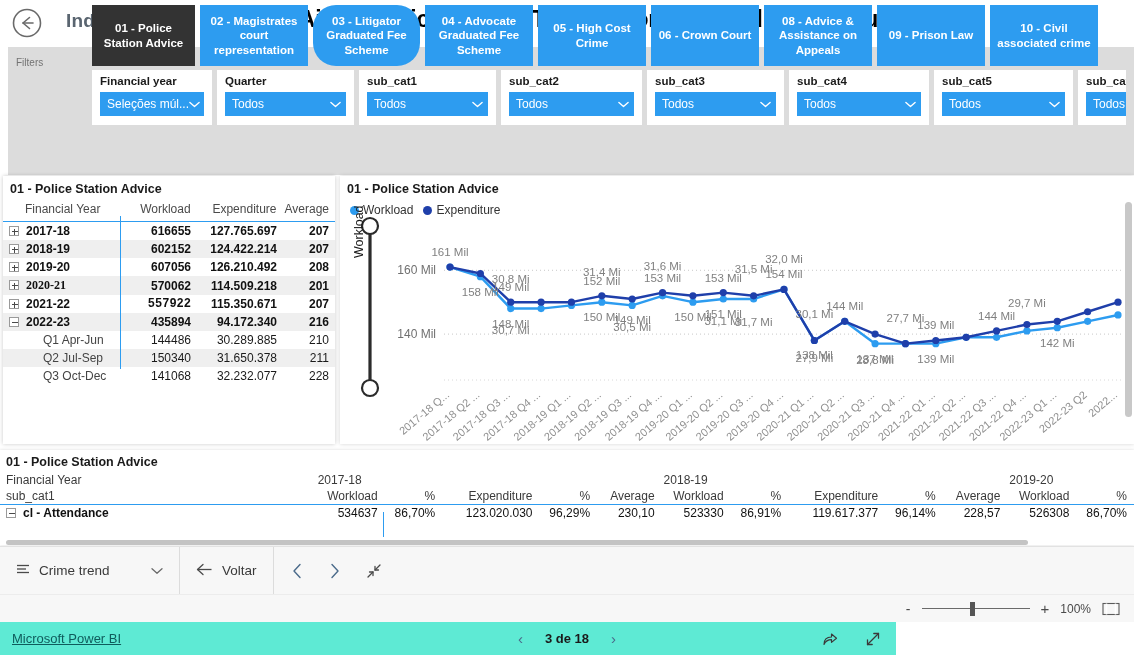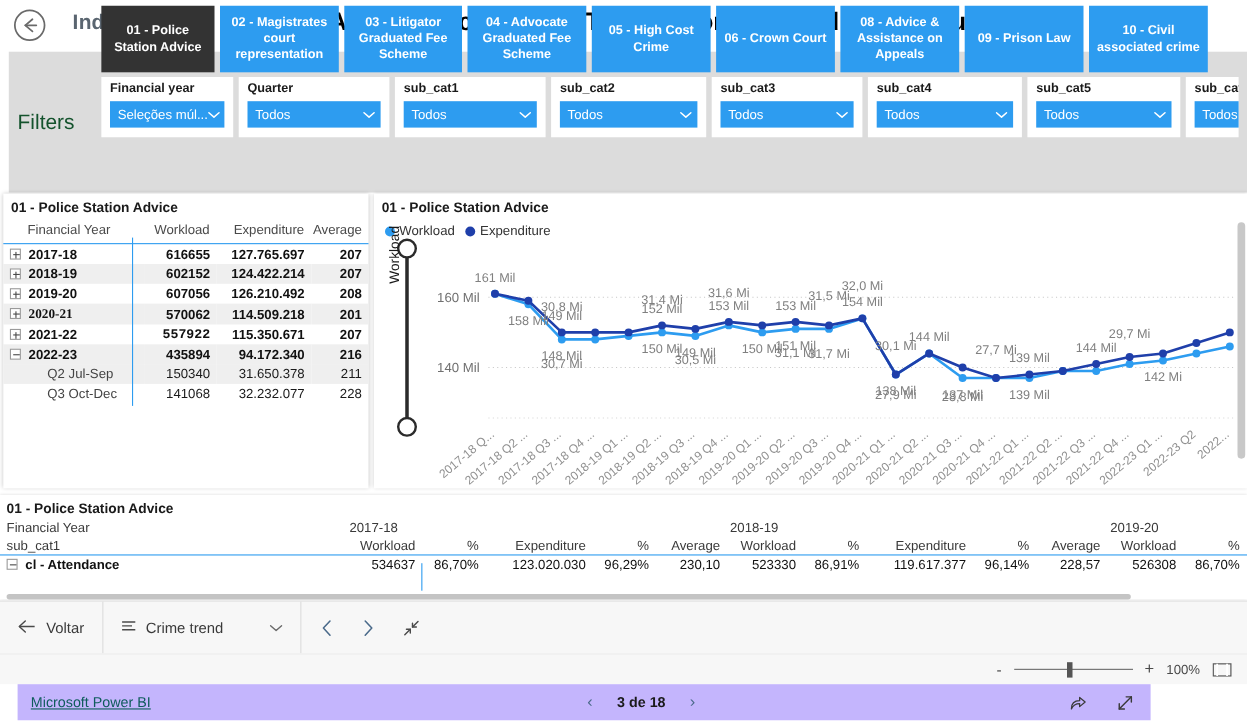--- a/index.html
+++ b/index.html
@@ -24,21 +24,21 @@
     letter-spacing:-0.2px;
   }
 
   
   .filter-panel {
     position:absolute; left:8px; top:47px; width:1126px; height:128px;
     background:#dcdcdc;
   }
   .filters-label {
     position:absolute; left:16px; top:57px;
-    font-size:19px; color:#14532d;margin-top:44px;
+    font-size:10px; color:#737373;
   }
   .tabstrip {
     position:absolute; left:92px; top:5px; width:1034px; height:61px;
     display:flex; gap:5px; overflow:hidden;
   }
   .tab {
     background:#2d9cf0; color:#fff; border:0;
     font-family:"Liberation Sans", sans-serif;
     font-size:11.5px; font-weight:bold; line-height:1.22;
     display:flex; align-items:center; justify-content:center;
@@ -160,22 +160,22 @@
     position:absolute; left:0; top:594px; width:1134px; height:28px;
     background:#f7f7f7; border-top:1px solid #ececec;
     display:flex; align-items:center; justify-content:flex-end; gap:11px;
     padding-right:14px; font-size:12px; color:#4a4a4a;
   }
   .zslider { width:108px; height:14px; position:relative; }
   .ztrack { position:absolute; left:0; top:6px; width:108px; height:1.5px; background:#6a6a6a; }
   .zthumb { position:absolute; left:48px; top:0; width:5px; height:14px; background:#555; }
 
   .footer {
-    position:absolute; left:16px; top:622px; width:1030px; height:33px;
-    background:#c4b5fd; display:flex; align-items:center;
+    position:absolute; left:0; top:622px; width:896px; height:33px;
+    background:#5eead4; display:flex; align-items:center;
   }
   .pbi-link {
     position:absolute; left:12px; font-size:13px; color:#0f5c5c;
     text-decoration:underline; cursor:pointer;
   }
   .pager {
     position:absolute; left:0; width:1134px; display:flex;
     align-items:center; justify-content:center; gap:22px;
     font-size:13px; color:#1a1a1a; font-weight:bold;
   }
@@ -202,21 +202,21 @@
   <div class="filter-panel"></div>
   <div class="filters-label">Filters</div>
 
   <div class="tabstrip" id="tabstrip">
       <div class="tab active" style="width: 103px;">
         <span>01 - Police Station Advice</span>
       </div>
       <div class="tab" style="width: 108px;">
         <span>02 - Magistrates court representation</span>
       </div>
-      <div class="tab" style="width: 107px;">
+      <div class="tab" style="width: 107px; border-radius: 23px;">
         <span>03 - Litigator Graduated Fee Scheme</span>
       </div>
       <div class="tab" style="width: 108px;">
         <span>04 - Advocate Graduated Fee Scheme</span>
       </div>
       <div class="tab" style="width: 108px;">
         <span>05 - High Cost Crime</span>
       </div>
       <div class="tab" style="width: 108px;">
         <span>06 - Crown Court</span>
@@ -346,20 +346,26 @@
             <td class="lbl" style="width: 128px;"><span class="expander plus"></span><span>2021-22</span></td>
             <td style="width: 66px; font-family: Liberation Mono, monospace;">557922</td>
             <td style="width: 86px;">115.350.671</td>
             <td style="width: 52px;">207</td>
           </tr>
           <tr class="yr alt">
             <td class="lbl" style="width: 128px;"><span class="expander"></span><span>2022-23</span></td>
             <td style="width: 66px;">435894</td>
             <td style="width: 86px;">94.172.340</td>
             <td style="width: 52px;">216</td>
+          </tr>
+          <tr class="">
+            <td class="lbl sub" style="width: 128px;"><span>Q1 Apr-Jun</span></td>
+            <td style="width: 66px;">144486</td>
+            <td style="width: 86px;">30.289.885</td>
+            <td style="width: 52px;">210</td>
           </tr>
           <tr class="alt">
             <td class="lbl sub" style="width: 128px;"><span>Q2 Jul-Sep</span></td>
             <td style="width: 66px;">150340</td>
             <td style="width: 86px;">31.650.378</td>
             <td style="width: 52px;">211</td>
           </tr>
           <tr class="">
             <td class="lbl sub" style="width: 128px;"><span>Q3 Oct-Dec</span></td>
             <td style="width: 66px;">141068</td>
@@ -549,45 +555,45 @@
               <td class="bm-val">86,70%</td>
             </tr>
           </tbody>
       </table>
     </div>
   </div>
   <div class="bm-vline"></div>
   <div class="hscroll"></div>
 
   <div class="toolbar">
-    <div class="tb-cell">
-      <span>
-        <svg width="17" height="13" viewBox="0 0 17 13">
-          <line x1="1.5" y1="6.5" x2="15.5" y2="6.5" stroke="#4a4a4a" stroke-width="1.3"></line>
-          <path d="M7 1.5 L1.5 6.5 L7 11.5" fill="none" stroke="#4a4a4a" stroke-width="1.3" stroke-linecap="round" stroke-linejoin="round"></path>
-        </svg>
-      </span>
-      <span>Voltar</span>
-    </div>
     <div class="tb-cell" style="min-width:180px; justify-content:space-between;">
       <span style="display:flex; align-items:center; gap:9px;">
         <span>
           <svg width="14" height="12" viewBox="0 0 14 12">
             <line x1="1" y1="2.5" x2="13" y2="2.5" stroke="#4a4a4a" stroke-width="1.3"></line>
             <line x1="1" y1="6" x2="10" y2="6" stroke="#4a4a4a" stroke-width="1.3"></line>
             <line x1="1" y1="9.5" x2="13" y2="9.5" stroke="#4a4a4a" stroke-width="1.3"></line>
           </svg>
         </span>
         <span>Crime trend</span>
       </span>
       <span>
         <svg width="12" height="8" viewBox="0 0 12 8">
           <path d="M1 1.8 L6 6.2 L11 1.8" fill="none" stroke="#6a6a6a" stroke-width="1.3" stroke-linecap="round" stroke-linejoin="round"></path>
         </svg>
       </span>
+    </div>
+    <div class="tb-cell">
+      <span>
+        <svg width="17" height="13" viewBox="0 0 17 13">
+          <line x1="1.5" y1="6.5" x2="15.5" y2="6.5" stroke="#4a4a4a" stroke-width="1.3"></line>
+          <path d="M7 1.5 L1.5 6.5 L7 11.5" fill="none" stroke="#4a4a4a" stroke-width="1.3" stroke-linecap="round" stroke-linejoin="round"></path>
+        </svg>
+      </span>
+      <span>Voltar</span>
     </div>
     <div class="tb-icons">
       <span class="tb-ic">
         <svg width="11" height="16" viewBox="0 0 11 16">
           <path d="M8 1.5 L2 8 L8 14.5" fill="none" stroke="#4a6a8a" stroke-width="1.4" stroke-linecap="round" stroke-linejoin="round"></path>
         </svg>
       </span>
       <span class="tb-ic">
         <svg width="11" height="16" viewBox="0 0 11 16">
           <path d="M3 1.5 L9 8 L3 14.5" fill="none" stroke="#4a6a8a" stroke-width="1.4" stroke-linecap="round" stroke-linejoin="round"></path>

